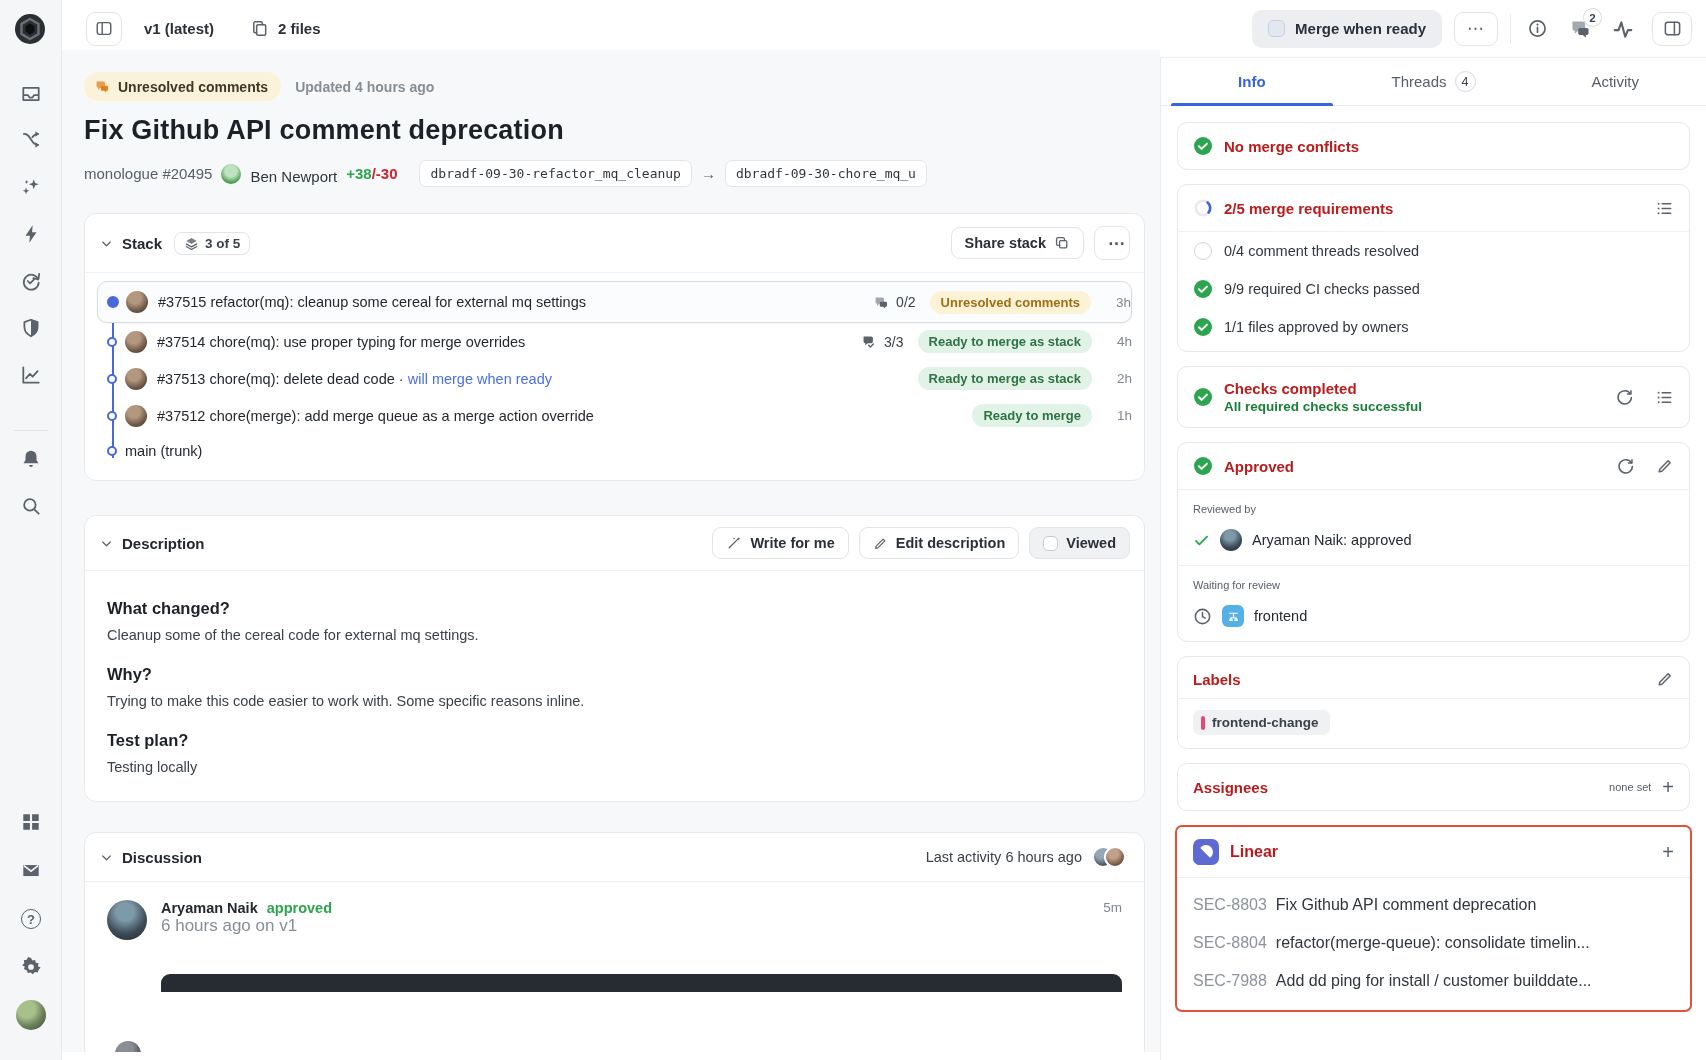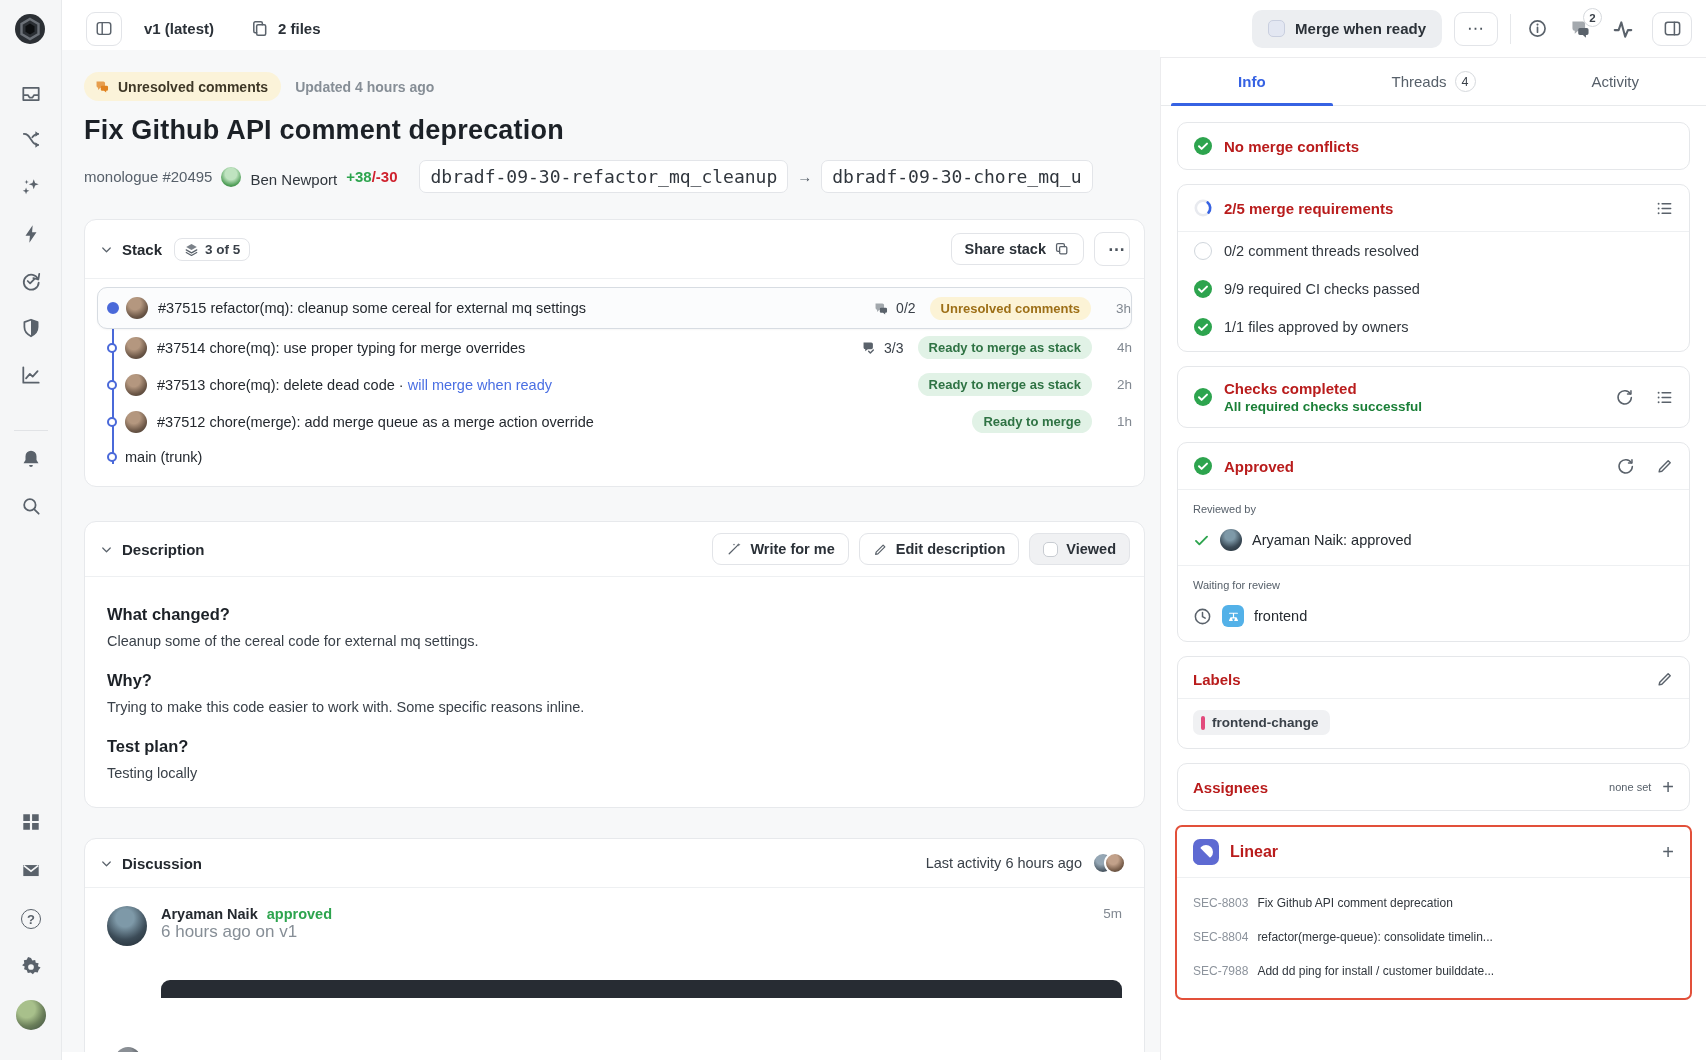--- a/index.html
+++ b/index.html
@@ -48,21 +48,21 @@
     padding:6px 13px 6px 10px; font-size:14px; font-weight:600; color:#3e3726; }
   .updated{ font-size:14px; color:#868e96; font-weight:600; }
   .page-title{ margin-top:14px; font-size:27px; font-weight:700; color:#1c2127; letter-spacing:.2px; }
   .meta-row{ margin-top:14px; display:flex; align-items:center; gap:9px; white-space:nowrap;
     overflow:hidden; width:1076px; font-size:15px; }
   .meta-gray{ color:#57606a; }
   .avatar-s{ width:20px; height:20px; border-radius:50%;
     background:radial-gradient(circle at 50% 35%, #bfe3c0 0 35%, #4f9e57 70%, #2e6b38); flex:none;}
   .author{ color:#30363d; font-weight:500;margin-top:6px; }
   .adds{ color:#2da44e; font-weight:600; } .dels{ color:#cf222e; font-weight:600; }
-  .branch-chip{ font-family:"DejaVu Sans Mono", monospace; font-size:18px; color:#30363d;
+  .branch-chip{ font-family:"DejaVu Sans Mono", monospace; font-size:13px; color:#30363d;
     background:#fff; border:1px solid #e3e5e9; border-radius:7px; padding:5px 10px; flex:none; }
   .arrow-glyph{ color:#57606a; font-size:15px; }
 
   .card-main{ width:1061px; background:#fff; border:1px solid #e7e9ec; border-radius:12px; margin-top:26px; }
   .card-hd{ display:flex; align-items:center; padding:12px 14px; }
   .sec-title{ font-size:15px; font-weight:700; color:#24292f; margin-left:8px; }
   .count-pill{ display:flex; align-items:center; gap:6px; margin-left:12px; border:1px solid #e2e4e8;
     border-radius:8px; padding:3px 9px; font-size:13.5px; font-weight:600; color:#3a4149; }
   .hd-spacer{ flex:1; }
   .btn{ display:flex; align-items:center; gap:8px; border:1px solid #e2e4e8; background:#fff;
@@ -151,21 +151,21 @@
     padding:5px 11px 5px 8px; font-size:13.5px; font-weight:600; color:#3a4149; }
   .label-bar{ width:4px; height:14px; border-radius:2px; background:#e24a7c; }
   .none-set{ font-size:11px; color:#57606a; }
   .plus-glyph{ font-size:20px; color:#57606a; font-weight:400; line-height:1; }
   .linear-card{ border:2px solid #e2503a; border-radius:7px; margin:4px 14px 14px; background:#fff; }
   .linear-logo{ width:26px; height:26px; border-radius:7px; background:#5e6ad2; position:relative; overflow:hidden; flex:none;}
   .linear-logo::before{ content:""; position:absolute; left:6px; top:6px; width:14px; height:14px;
     border-radius:50%; background:#fff; }
   .linear-logo::after{ content:""; position:absolute; left:-2px; top:12px; width:18px; height:16px;
     background:#5e6ad2; transform:rotate(45deg); }
-  .issue-row{ display:flex; align-items:baseline; gap:9px; padding:10px 16px; font-size:12px; white-space:nowrap; overflow:hidden;}
+  .issue-row{ display:flex; align-items:baseline; gap:9px; padding:10px 16px; font-size:16px; white-space:nowrap; overflow:hidden;}
   .issue-id{ color:#8c939c; flex:none; }
   .issue-title{ color:#30363d; font-weight:500; overflow:hidden; text-overflow:clip; }
   .more-dots{ font-size:17px; color:#4c545d; letter-spacing:1px; }
 </style>
 </head>
 <body>
 
 <div class="left-rail">
   <div class="rail-logo">
     <svg viewBox="0 0 32 32">
@@ -531,21 +531,21 @@
         <svg width="19" height="19" viewBox="0 0 20 20">
             <circle class="ico-fill" cx="3.8" cy="5" r="1"></circle>
             <circle class="ico-fill" cx="3.8" cy="10" r="1"></circle>
             <circle class="ico-fill" cx="3.8" cy="15" r="1"></circle>
             <path class="ico" d="M7.5 5h9 M7.5 10h9 M7.5 15h9"></path>
           </svg>
       </div>
       <div class="sb-div"></div>
       <div class="req-row">
         <span class="pend"></span>
-        <span>0/2 comment threads resolved</span>
+        <span>0/4 comment threads resolved</span>
       </div>
       <div class="req-row">
         <svg class="gcheck" viewBox="0 0 20 20">
             <circle cx="10" cy="10" r="9" fill="#2da44e"></circle>
             <path d="M6 10.3l2.6 2.6L14 7.6" stroke="#fff" stroke-width="2" fill="none" stroke-linecap="round" stroke-linejoin="round"></path>
           </svg>
         <span>9/9 required CI checks passed</span>
       </div>
       <div class="req-row">
         <svg class="gcheck" viewBox="0 0 20 20">

